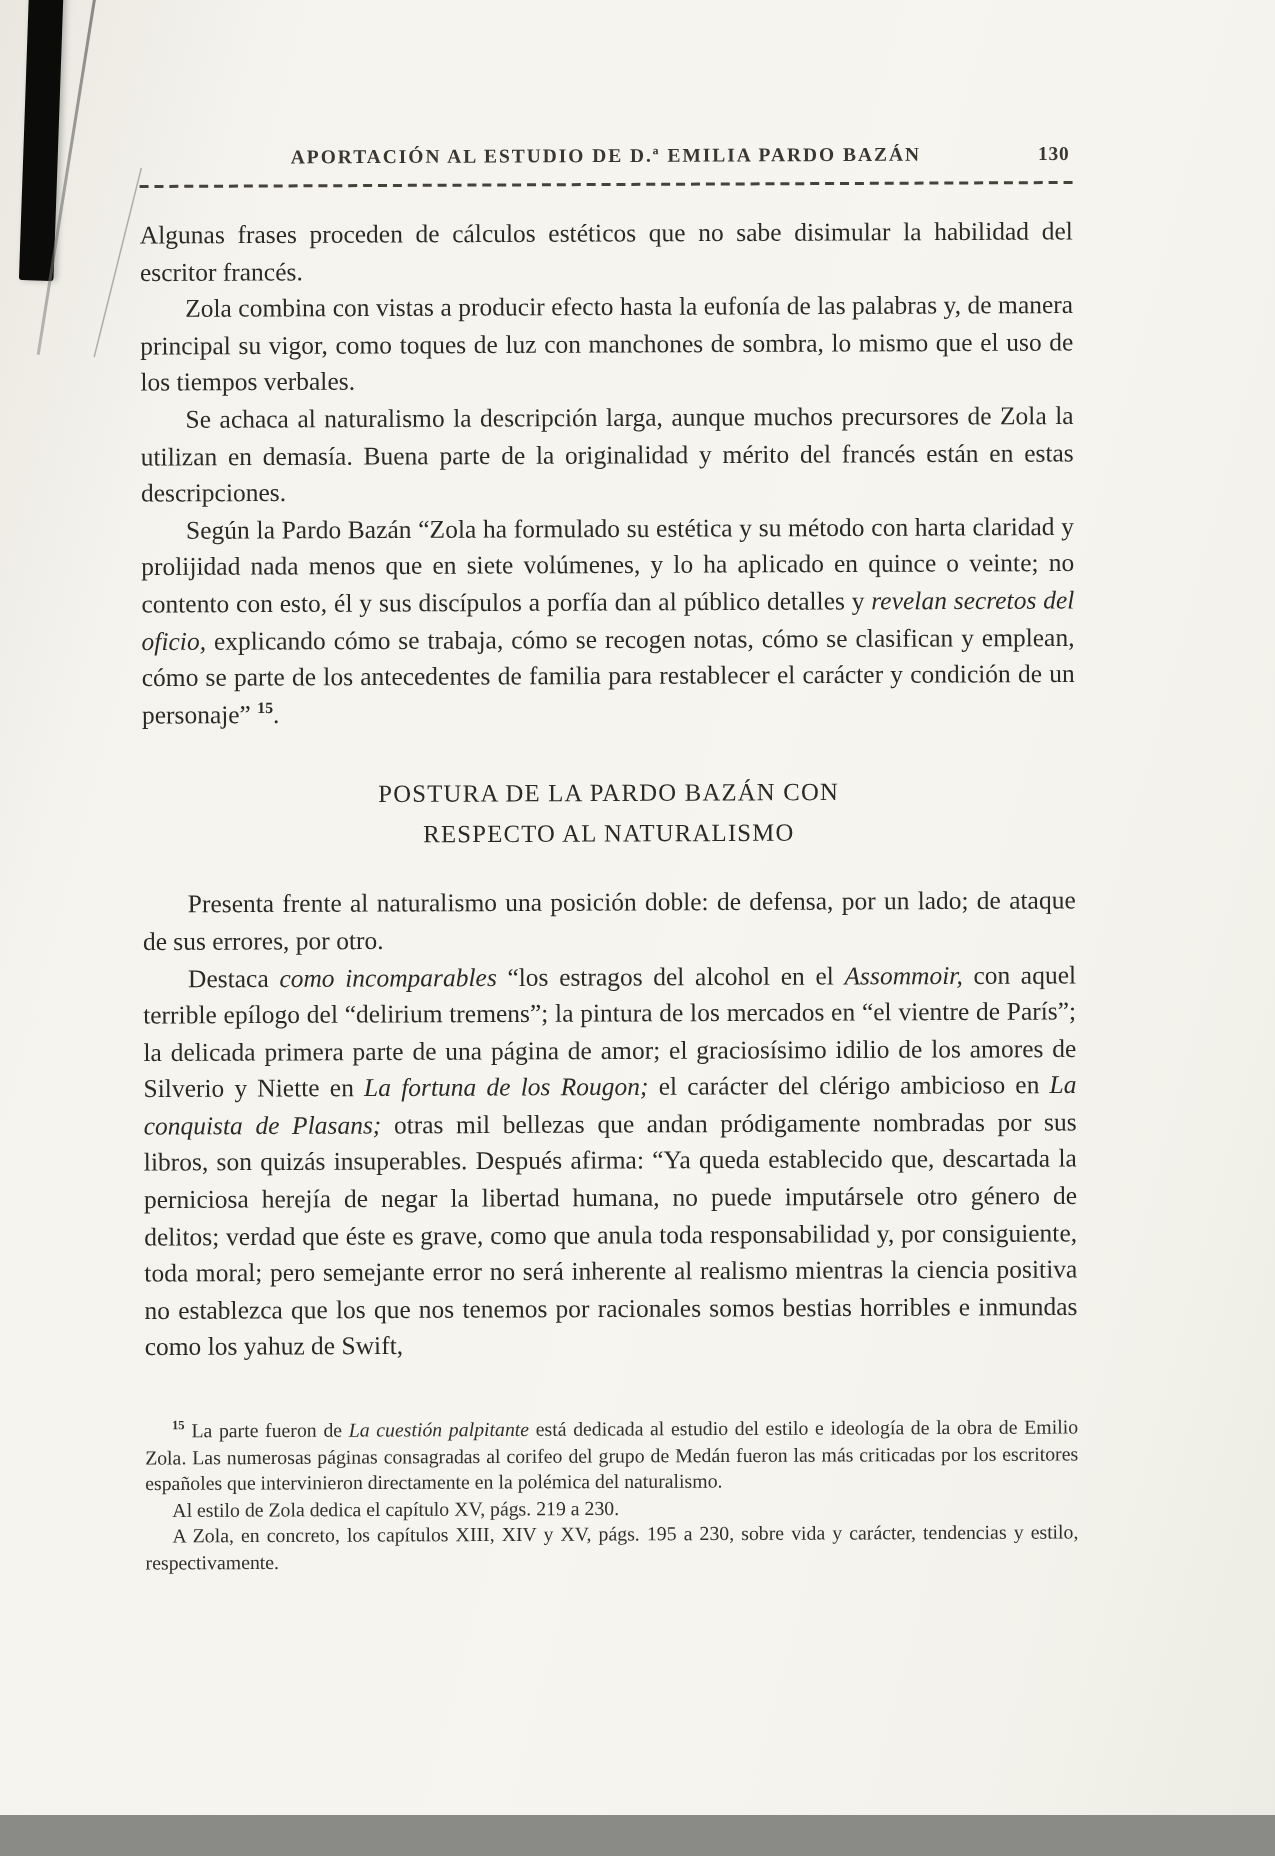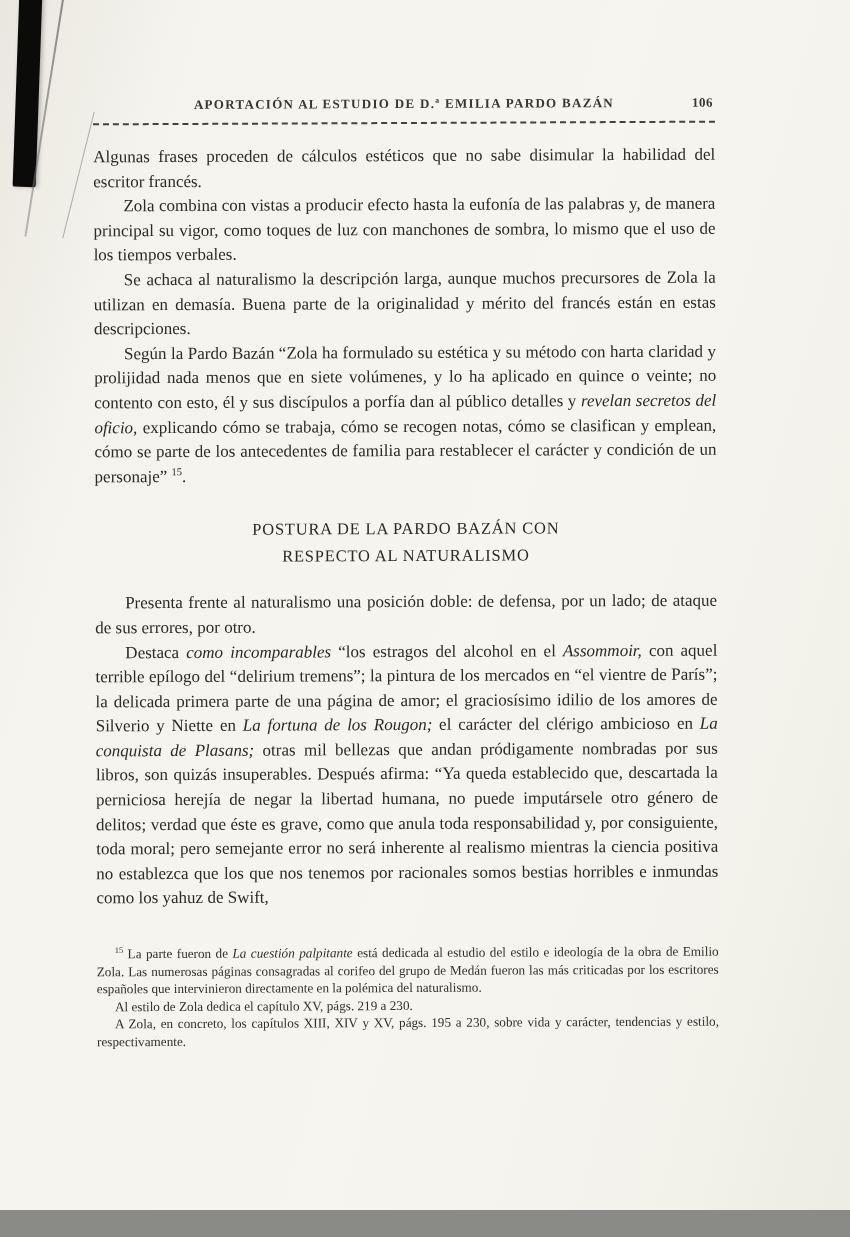--- a/index.html
+++ b/index.html
@@ -63,21 +63,21 @@
   .body-text p.para {
     margin: 0;
     text-align: justify;
     font-size: 17px;
     line-height: 24.6px;
     text-indent: 30px;
     color: #2c2a24;
   }
   .body-text p.para.noindent { text-indent: 0; }
   .it { font-style: italic; }
-  sup { font-size: 10.5px; line-height: 0; vertical-align: super; }
+  sup { font-size: 10.5px; line-height: 0; vertical-align: super; font-weight: bold; }
   .section-heading {
     margin: 27px 0 21px 0;
     text-align: center;
     font-size: 16.5px;
     font-weight: 500;
     letter-spacing: .8px;
     line-height: 27px;
     color: #2c2a24;
   }
   .footnote {
@@ -99,21 +99,21 @@
 <div class="page">
 
   <div class="artifact-bar"></div>
   <div class="artifact-line1"></div>
   <div class="artifact-line2"></div>
 
   <div class="content">
 
     <header class="running-head">
       <span class="head-title">APORTACIÓN AL ESTUDIO DE D.ª EMILIA PARDO BAZÁN</span>
-      <span class="head-page">106</span>
+      <span class="head-page">130</span>
     </header>
 
     <div class="head-rule"></div>
 
     <main class="body-text">
         <p class="para noindent"><span>Algunas frases proceden de cálculos estéticos que no sabe disimular la habilidad del escritor francés.</span></p>
         <p class="para"><span>Zola combina con vistas a producir efecto hasta la eufonía de las palabras y, de manera principal su vigor, como toques de luz con manchones de sombra, lo mismo que el uso de los tiempos verbales.</span></p>
         <p class="para"><span>Se achaca al naturalismo la descripción larga, aunque muchos precursores de Zola la utilizan en demasía. Buena parte de la originalidad y mérito del francés están en estas descripciones.</span></p>
         <p class="para"><span>Según la Pardo Bazán “Zola ha formulado su estética y su método con harta claridad y prolijidad nada menos que en siete volúmenes, y lo ha aplicado en quince o veinte; no contento con esto, él y sus discípulos a porfía dan al público detalles y </span><span class="it">revelan secretos del oficio,</span><span> explicando cómo se trabaja, cómo se recogen notas, cómo se clasifican y emplean, cómo se parte de los antecedentes de familia para restablecer el carácter y condición de un personaje” </span><sup>15</sup><span>.</span></p>
       </main>

